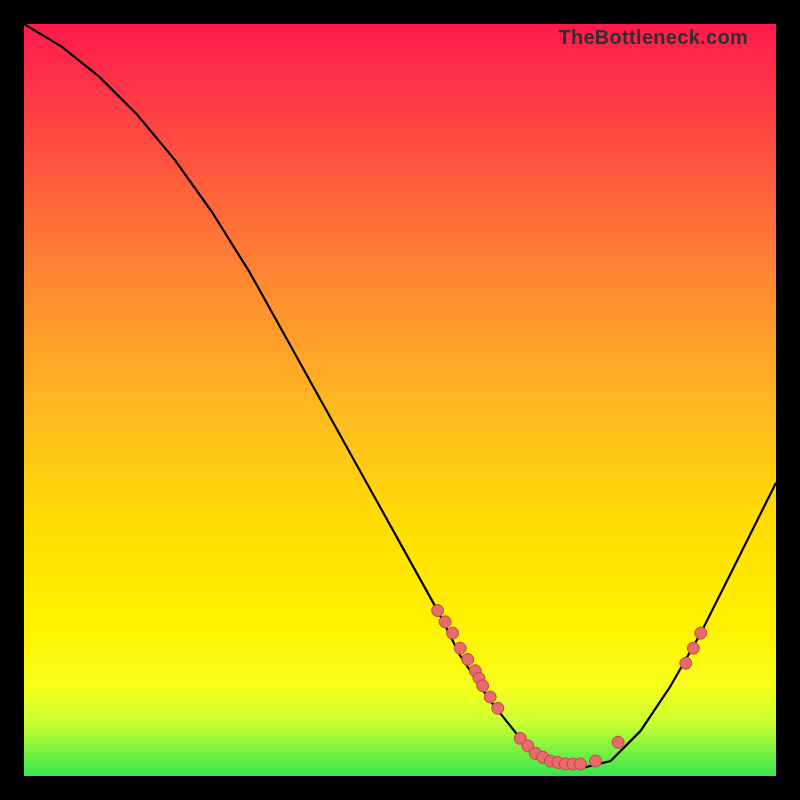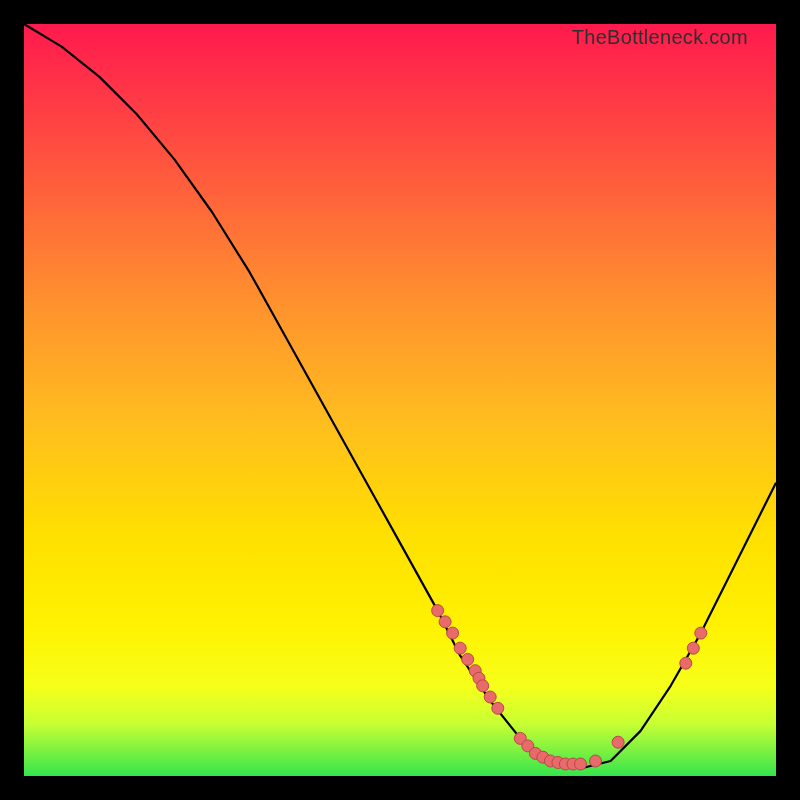--- a/index.html
+++ b/index.html
@@ -28,21 +28,21 @@
       #f7ff1a 88%,
       #c8ff33 93%,
       #35e54d 100%
     );
   }
   .watermark {
     position: absolute;
     top: 2px;
     right: 28px;
     font-size: 20px;
-    font-weight: 400;
+    font-weight: 700;
     color: #2f2f2f;
     letter-spacing: 0.3px;
     text-align: center;
   }
   svg.plot {
     position: absolute;
     left: 0;
     top: 0;
     width: 752px;
     height: 752px;

